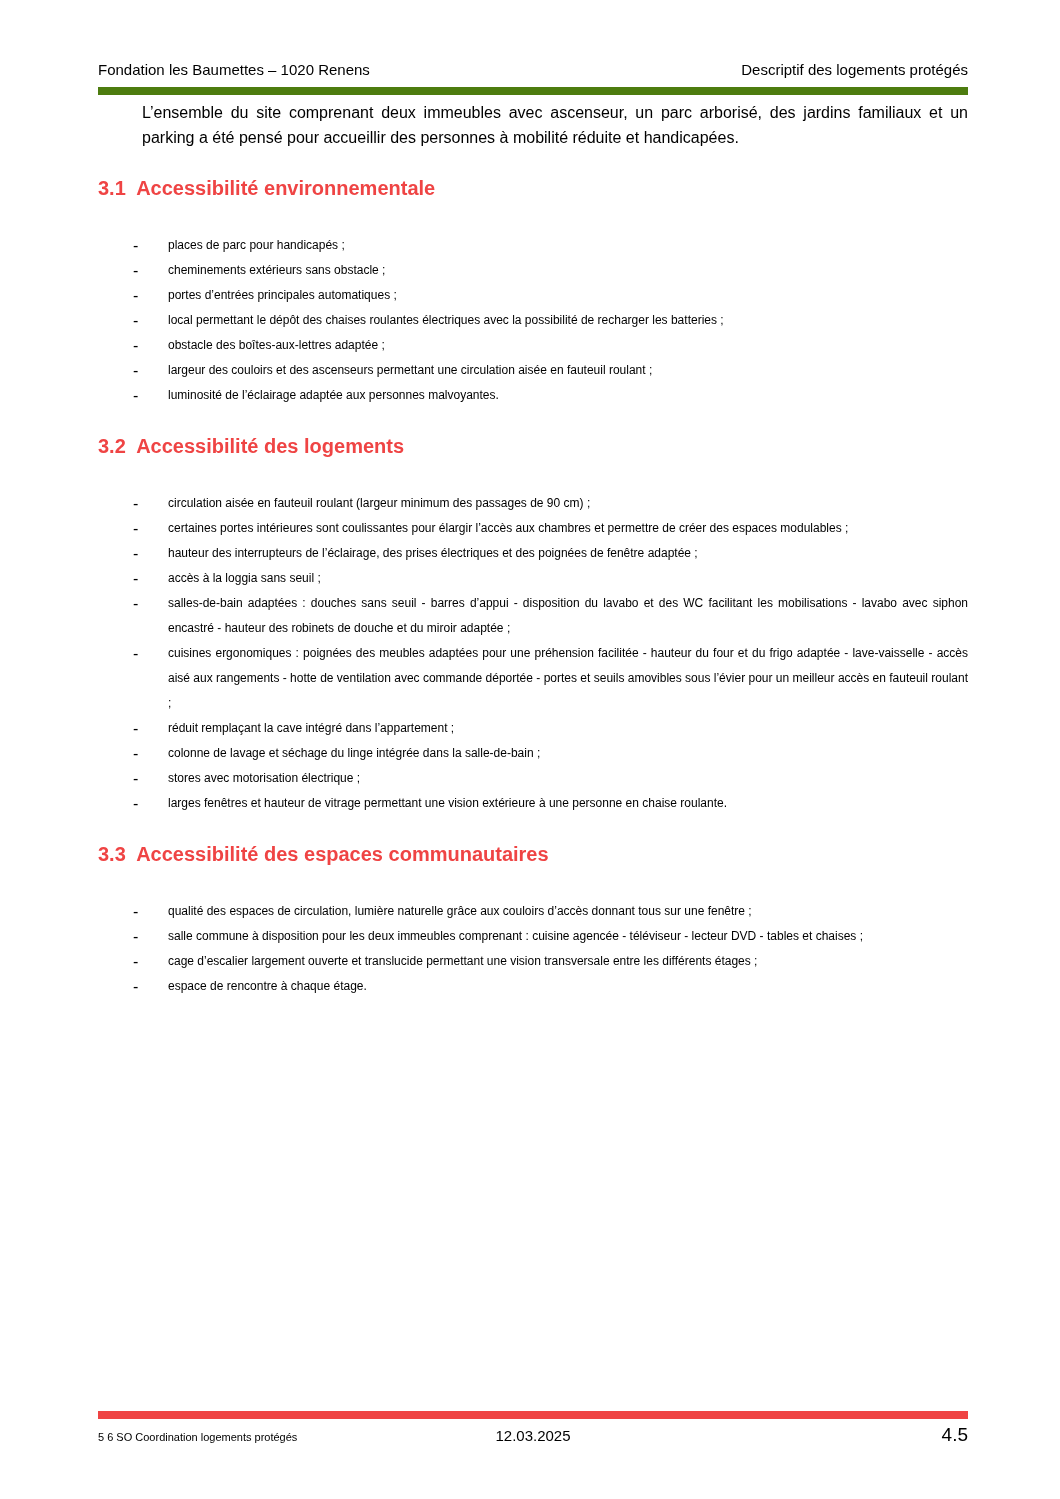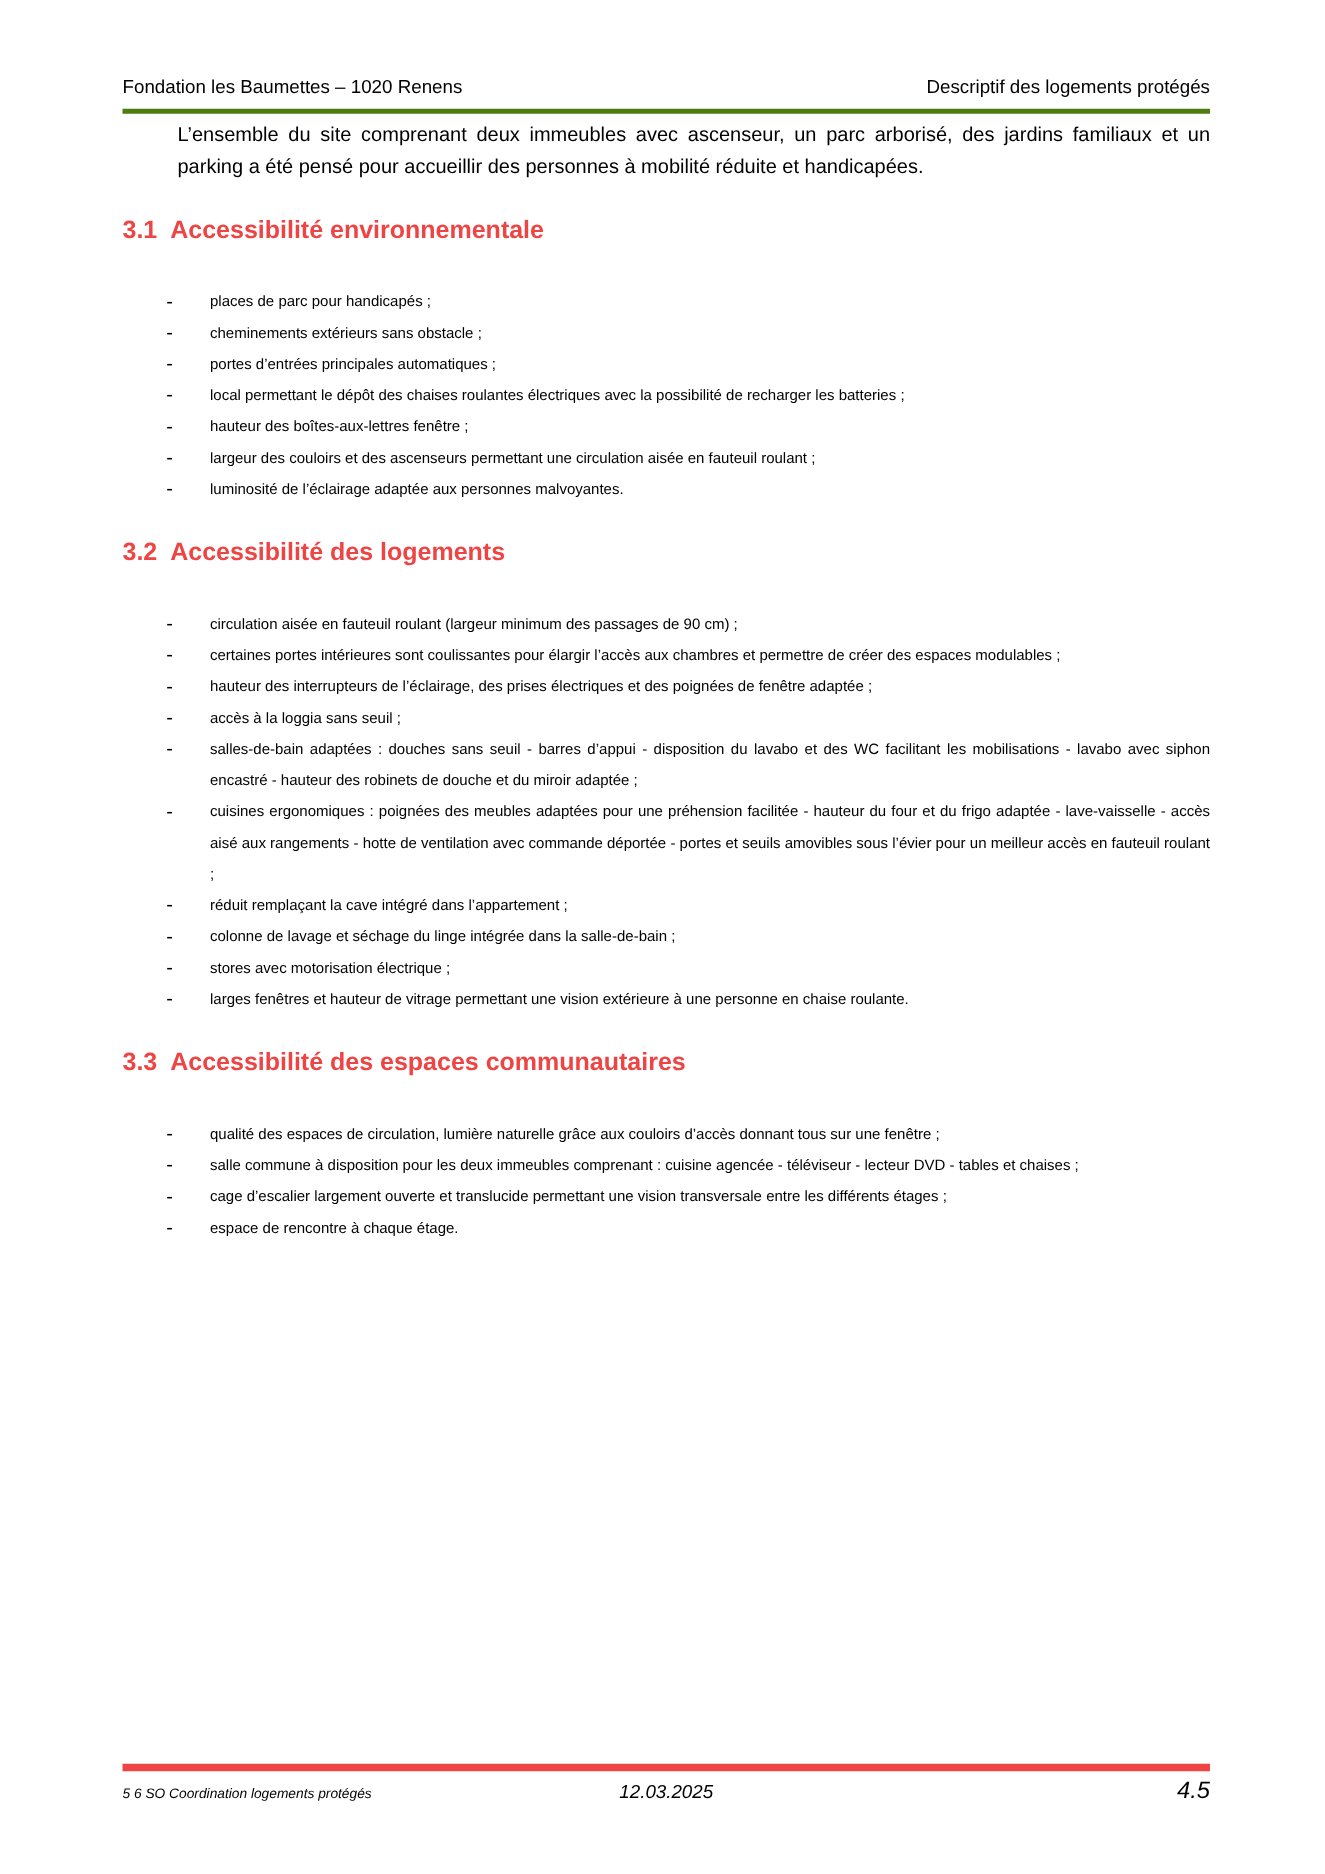--- a/index.html
+++ b/index.html
@@ -19,21 +19,21 @@
     width: 870px;
   }
   .header {
     margin-top: 60px;
     display: flex;
     justify-content: space-between;
     align-items: baseline;
     font-size: 15px;
     line-height: 20px;
     padding-bottom: 7px;
-    border-bottom: 4px solid #4d7c0f;
+    border-bottom: 8px solid #4d7c0f;
   }
   .page-title {
     margin-top: 12px;
     font-size: 22px;
     font-weight: bold;
     line-height: 28px;
     color: #6fa8dc;
     text-decoration: underline;
     white-space: pre-wrap;
   }
@@ -65,25 +65,24 @@
     width: 800px;
     font-size: 12px;
     line-height: 25px;
     text-align: justify;
   }
   .footer {
     position: absolute;
     left: 98px;
     top: 1411px;
     width: 870px;
-    border-top: 6px solid #ef4444;
+    border-top: 8px solid #ef4444;
     padding-top: 5px;
     display: flex;
     align-items: baseline;
-    font-style: italic;
   }
   .footer-left  { width: 33%; font-size: 11px; line-height: 14px; }
   .footer-center{ width: 34%; text-align: center; font-size: 15px; }
   .footer-right { width: 33%; text-align: right; font-size: 19px; }
 </style>
 </head>
 <body>
 
 <div class="page">
   <div class="content">
@@ -110,21 +109,21 @@
           <div class="list-item">
             <span class="bullet-marker">-</span>
             <div class="item-text">portes d’entrées principales automatiques ;</div>
           </div>
           <div class="list-item">
             <span class="bullet-marker">-</span>
             <div class="item-text">local permettant le dépôt des chaises roulantes électriques avec la possibilité de recharger les batteries ;</div>
           </div>
           <div class="list-item">
             <span class="bullet-marker">-</span>
-            <div class="item-text">hauteur des boîtes-aux-lettres fenêtre ;</div>
+            <div class="item-text">obstacle des boîtes-aux-lettres adaptée ;</div>
           </div>
           <div class="list-item">
             <span class="bullet-marker">-</span>
             <div class="item-text">largeur des couloirs et des ascenseurs permettant une circulation aisée en fauteuil roulant ;</div>
           </div>
           <div class="list-item">
             <span class="bullet-marker">-</span>
             <div class="item-text">luminosité de l’éclairage adaptée aux personnes malvoyantes.</div>
           </div>
         </div>

